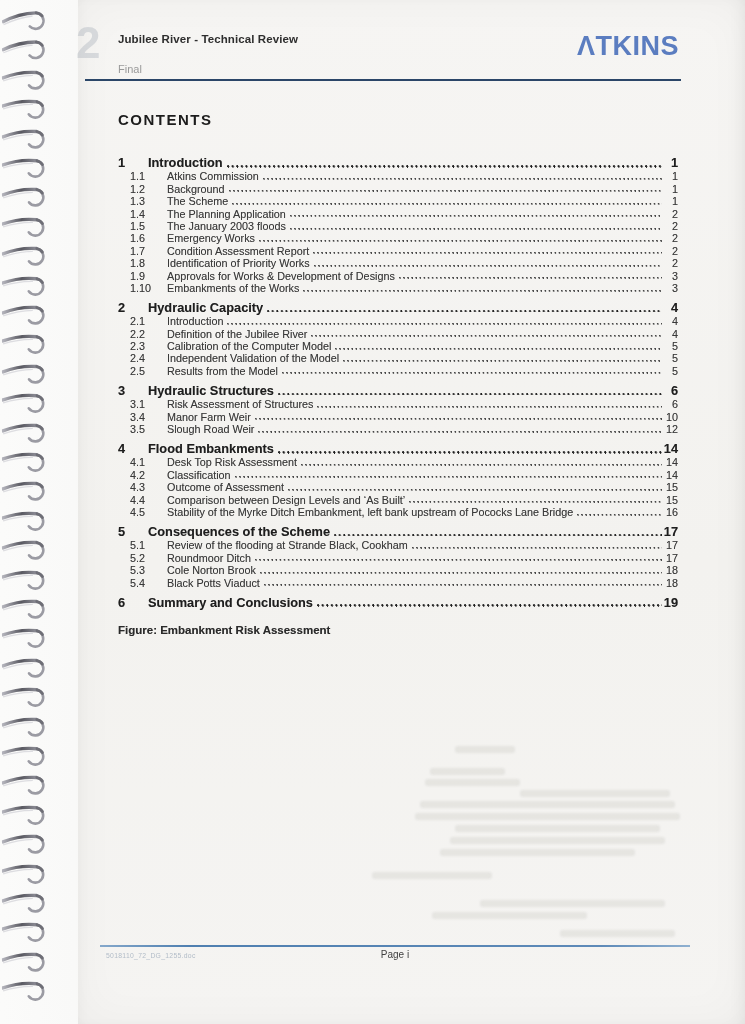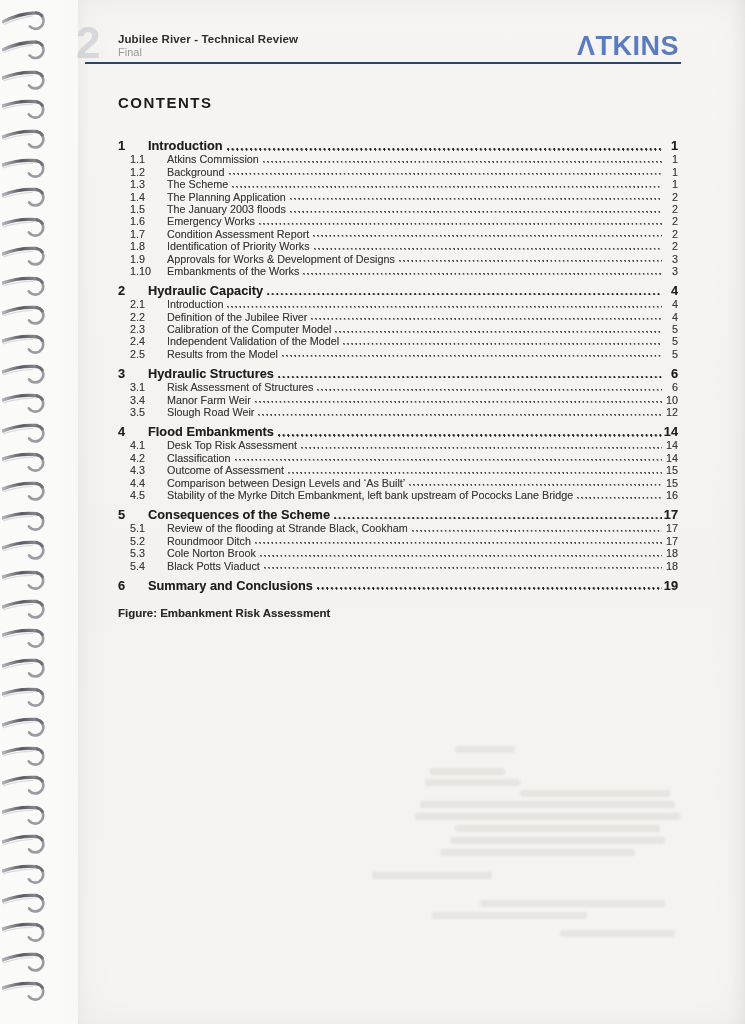--- a/index.html
+++ b/index.html
@@ -26,21 +26,21 @@
   }
   .ghost-numeral{
     position:absolute;left:-2px;top:18px;
     font-size:44px;font-weight:bold;color:rgba(145,155,170,0.30);
     filter:blur(0.7px);
   }
   
   .hdr{display:flex;justify-content:space-between;align-items:flex-start;
        margin:33px 66px 0 40px;}
   .doc-title{font-size:11.5px;font-weight:bold;color:#2e2e2e;letter-spacing:0.1px;}
-  .doc-status{font-size:11px;color:#9a9a9a;margin-top:1px;}
+  .doc-status{font-size:11px;color:#9a9a9a;margin-top:18px;}
   .logo{font-size:27px;font-weight:bold;color:#5b7dc0;line-height:0.85;
         letter-spacing:0.5px;margin-top:2px;}
   .header-rule{height:2px;background:#2b4668;margin:4px 64px 0 7px;}
   
   .contents-title{margin:30px 67px 0 40px;text-align:left;
     font-size:15px;font-weight:bold;letter-spacing:1.5px;color:#1c1c1c;}
   
   .toc{margin:26px 67px 0 40px;text-shadow:0 0 0.3px rgba(60,60,60,0.45);}
   .toc-row{display:flex;align-items:flex-end;white-space:nowrap;}
   .toc-row.sub{height:12.4px;font-size:10.8px;color:#3a3a3a;}
@@ -585,15 +585,22 @@
       <div class="ghost-line" style="left:337px;top:813px;width:265px"></div>
       <div class="ghost-line" style="left:377px;top:825px;width:205px"></div>
       <div class="ghost-line" style="left:372px;top:837px;width:215px"></div>
       <div class="ghost-line" style="left:362px;top:849px;width:195px"></div>
       <div class="ghost-line" style="left:294px;top:872px;width:120px"></div>
       <div class="ghost-line" style="left:402px;top:900px;width:185px"></div>
       <div class="ghost-line" style="left:354px;top:912px;width:155px"></div>
       <div class="ghost-line" style="left:482px;top:930px;width:115px"></div>
     </div>
 
+    <div class="footer">
+      <div class="footer-rule"></div>
+      <div class="footer-row">
+        <span class="filename">5018110_72_DG_1255.doc</span>
+        <span class="page-label">Page i</span>
+      </div>
+    </div>
 
   </div>
 </div>
 
 </body></html>

